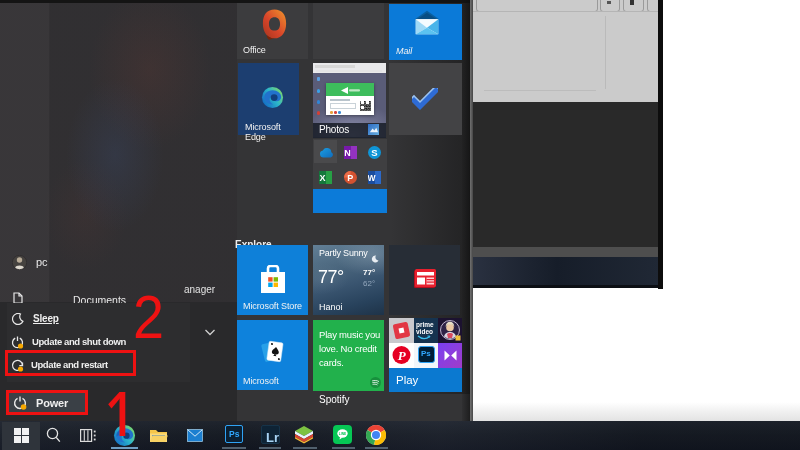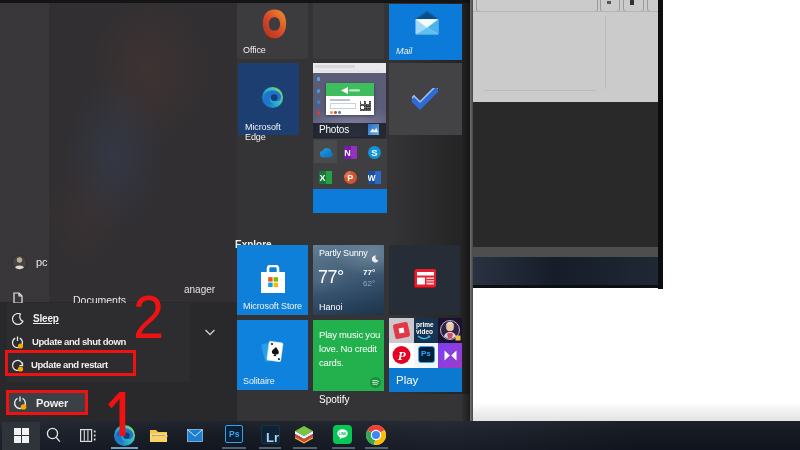--- a/index.html
+++ b/index.html
@@ -224,21 +224,21 @@
   </div>
 
   <div class="abs" style="left:237px;top:320px;width:71px;height:70px;background:#0e82dc;">
     <svg class="abs" style="left:24px;top:20px;" width="24" height="26" viewBox="0 0 24 26">
       <rect x="2" y="3" width="13" height="18" rx="1.5" fill="#28a0e8" transform="rotate(-14 8 12)"></rect>
       <rect x="7" y="2" width="14" height="19" rx="1.5" fill="#fff" transform="rotate(8 14 11)" stroke="#d0e8f8" stroke-width="0.5"></rect>
       <path d="M14.5 7 C16.5 9.5 18 10.5 18 12.3 A1.9 1.9 0 0 1 15 13.8 C15.2 14.8 15.6 15.4 16.2 16 L12.8 16 C13.4 15.4 13.8 14.8 14 13.8 A1.9 1.9 0 0 1 11 12.3 C11 10.5 12.5 9.5 14.5 7 Z" fill="#111" transform="rotate(8 14 11)"></path>
       <circle cx="10" cy="4.5" r="1" fill="#111" transform="rotate(8 14 11)"></circle>
       <circle cx="19" cy="18.5" r="1" fill="#111" transform="rotate(8 14 11)"></circle>
     </svg>
-    <div class="tlabel" style="left:6px;top:56px;">Solitaire</div>
+    <div class="tlabel" style="left:6px;top:56px;">Microsoft</div>
   </div>
 
   <div class="abs" style="left:313px;top:320px;width:71px;height:71px;background:#22b14c;">
     <div class="abs" style="left:6px;top:8px;color:#fff;font-size:9.5px;line-height:14px;letter-spacing:-0.2px;white-space:nowrap;">Play music you<br>love. No credit<br>cards.</div>
     <div class="abs" style="left:6px;top:55px;color:#fff;font-size:10px;margin-top:19px;">Spotify</div>
     <svg class="abs" style="left:57px;top:57px;" width="11" height="11" viewBox="0 0 11 11">
       <circle cx="5.5" cy="5.5" r="5.5" fill="#17903c"></circle>
       <path d="M2.5 3.8 C4.5 3.2 7 3.4 8.7 4.4 M2.7 5.6 C4.4 5.1 6.5 5.3 8 6.2 M3 7.3 C4.3 6.9 5.9 7.1 7.1 7.8" stroke="#fff" stroke-width="0.8" fill="none" stroke-linecap="round"></path>
     </svg>
   </div>

